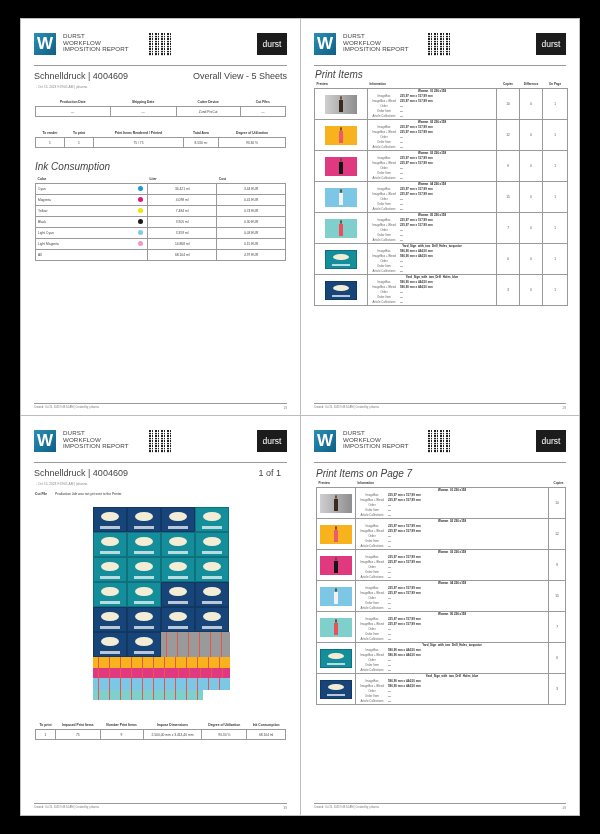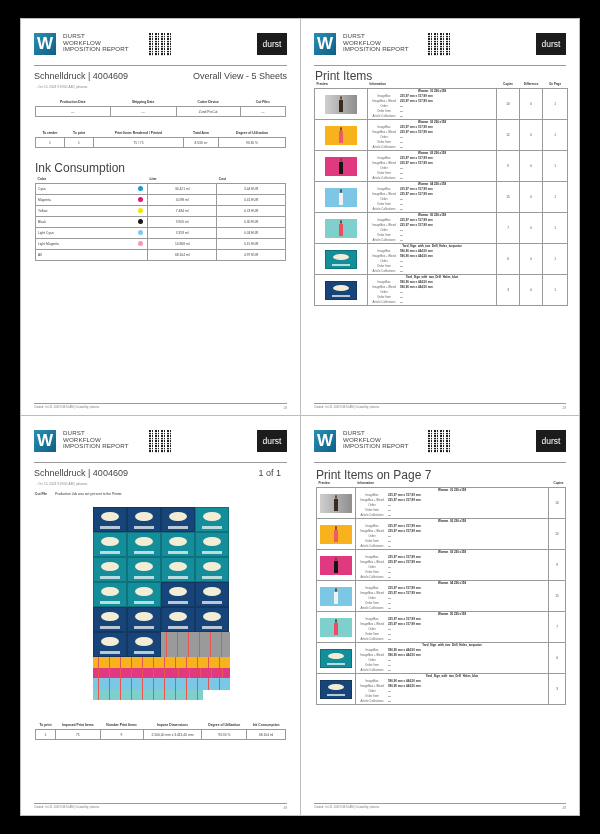--- a/index.html
+++ b/index.html
@@ -15,21 +15,21 @@
   .qr{position:absolute;left:50%;margin-left:-12px;top:0;width:23px;height:23px;
       background:
       repeating-linear-gradient(90deg,#222 0 2px,#fff 2px 3px,#222 3px 4px,#fff 4px 6px),
       #222;}
   .qr::after{content:"";position:absolute;inset:0;background:repeating-linear-gradient(0deg,rgba(255,255,255,.85) 0 1px,transparent 1px 3px,rgba(255,255,255,.7) 3px 4px,transparent 4px 5px);}
   .durst{position:absolute;right:0;top:0;width:30px;height:22px;background:#1c1c1c;color:#fff;font-size:8.5px;text-align:center;line-height:22px;}
   .rule{position:absolute;left:13px;right:13px;top:46px;height:1px;background:#9a9a9a;}
   .title-row{position:absolute;left:13px;right:13px;top:52px;font-size:9px;color:#444;}
   .title-row .right{position:absolute;right:0;top:0;}
   .meta{position:absolute;left:13px;top:66px;font-size:3.2px;color:#888;}
-  .sec-title{font-size:12px;color:#444;}
+  .sec-title{font-size:10px;color:#444;font-style:italic;}
   table{border-collapse:collapse;}
   .t{position:absolute;font-size:3.3px;color:#444;}
   .t th{font-weight:bold;color:#333;padding:2px 2px;text-align:center;}
   .t td{border:1px solid #9a9a9a;padding:2px 2px;text-align:center;height:5px;}
   .ink td{height:6px;}
   .ink .c1{text-align:left;position:relative;}
   .dot{position:absolute;right:4px;top:2px;width:5px;height:5px;border-radius:50%;}
   .footer{position:absolute;left:13px;right:13px;bottom:6px;border-top:1px solid #9a9a9a;padding-top:2px;font-size:2.6px;color:#777;}
   .footer .pg{position:absolute;right:0;top:3px;}
   .items th{font-size:3px;text-align:left;padding:2px 2px;}

